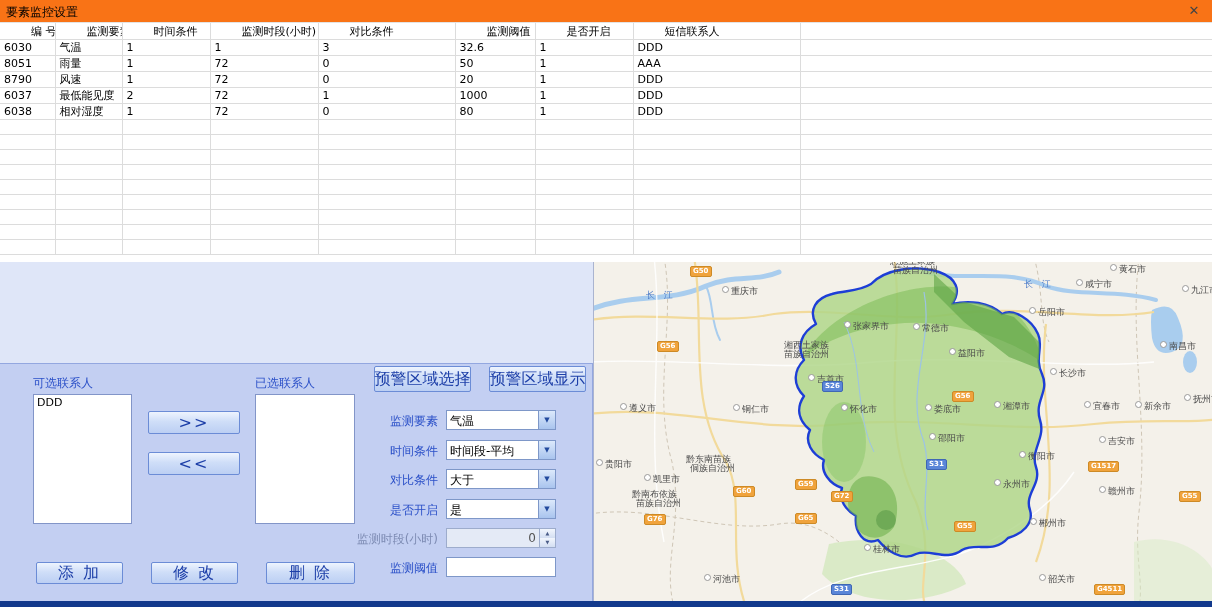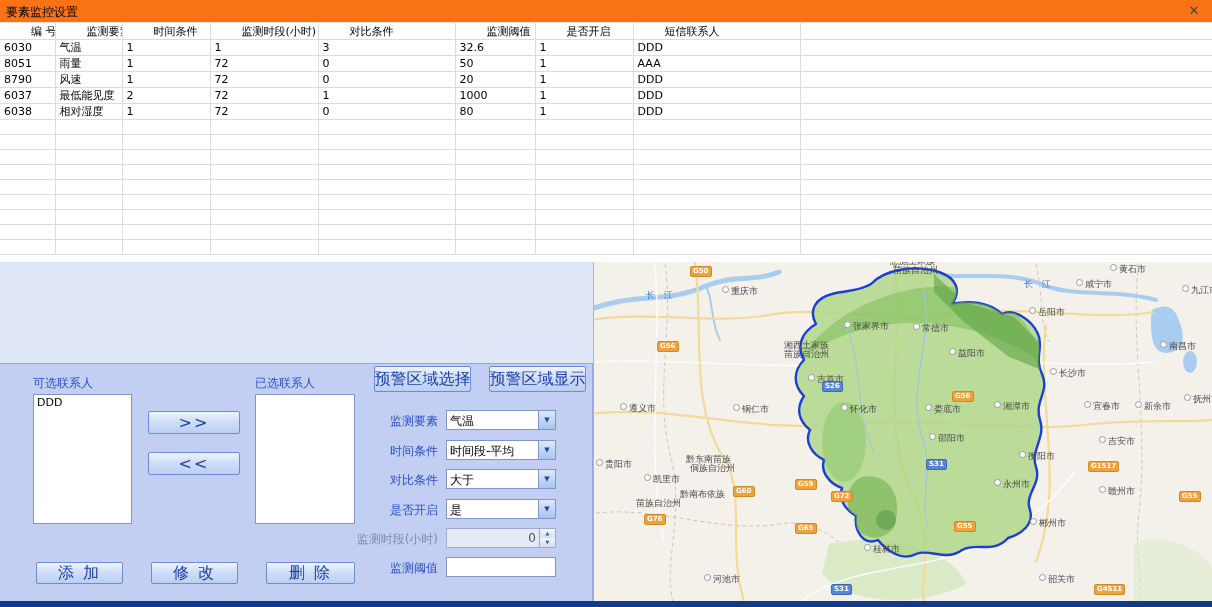--- a/index.html
+++ b/index.html
@@ -377,38 +377,38 @@
       <span class="map-city dotted" style="left: 590px; top: 132px;">抚州市</span>
       <span class="map-city dotted" style="left: 335px; top: 171px;">邵阳市</span>
       <span class="map-city dotted" style="left: 425px; top: 189px;">衡阳市</span>
       <span class="map-city dotted" style="left: 2px; top: 197px;">贵阳市</span>
       <span class="map-city" style="left: 92px; top: 192px;">黔东南苗族</span>
       <span class="map-city" style="left: 96px; top: 201px;">侗族自治州</span>
       <span class="map-city dotted" style="left: 50px; top: 212px;">凯里市</span>
       <span class="map-city dotted" style="left: 505px; top: 174px;">吉安市</span>
       <span class="map-city dotted" style="left: 400px; top: 217px;">永州市</span>
       <span class="map-city dotted" style="left: 505px; top: 224px;">赣州市</span>
-      <span class="map-city" style="left: 38px; top: 227px; margin-left: 48px;">黔南布依族</span>
+      <span class="map-city" style="left: 38px; top: 227px;">黔南布依族</span>
       <span class="map-city" style="left: 42px; top: 236px;">苗族自治州</span>
       <span class="map-city dotted" style="left: 436px; top: 256px;">郴州市</span>
       <span class="map-city dotted" style="left: 270px; top: 282px;">桂林市</span>
       <span class="map-city dotted" style="left: 110px; top: 312px;">河池市</span>
       <span class="map-city dotted" style="left: 445px; top: 312px;">韶关市</span>
       <span class="map-badge g" style="left: 96px; top: 4px;">G50</span>
       <span class="map-badge g" style="left: 63px; top: 79px;">G56</span>
       <span class="map-badge s" style="left: 228px; top: 74px; margin-top: 45px;">S26</span>
       <span class="map-badge g" style="left: 358px; top: 129px;">G56</span>
       <span class="map-badge g" style="left: 201px; top: 173px; margin-top: 44px;">G59</span>
       <span class="map-badge s" style="left: 332px; top: 197px;">S31</span>
       <span class="map-badge g" style="left: 139px; top: 224px;">G60</span>
       <span class="map-badge g" style="left: 237px; top: 229px;">G72</span>
       <span class="map-badge g" style="left: 50px; top: 252px;">G76</span>
       <span class="map-badge g" style="left: 494px; top: 199px;">G1517</span>
       <span class="map-badge g" style="left: 585px; top: 229px;">G55</span>
-      <span class="map-badge g" style="left: 201px; top: 261px;">G65</span>
+      <span class="map-badge g" style="left: 201px; top: 251px;">G65</span>
       <span class="map-badge g" style="left: 360px; top: 259px;">G55</span>
       <span class="map-badge s" style="left: 237px; top: 322px;">S31</span>
       <span class="map-badge g" style="left: 500px; top: 322px;">G4511</span>
       <span class="map-river-label" style="left: 52px; top: 27px;">长 江</span>
       <span class="map-river-label" style="left: 430px; top: 16px;">长 江</span>
     </div>
 </div>
 
 <div class="bottom-strip"></div>
 

